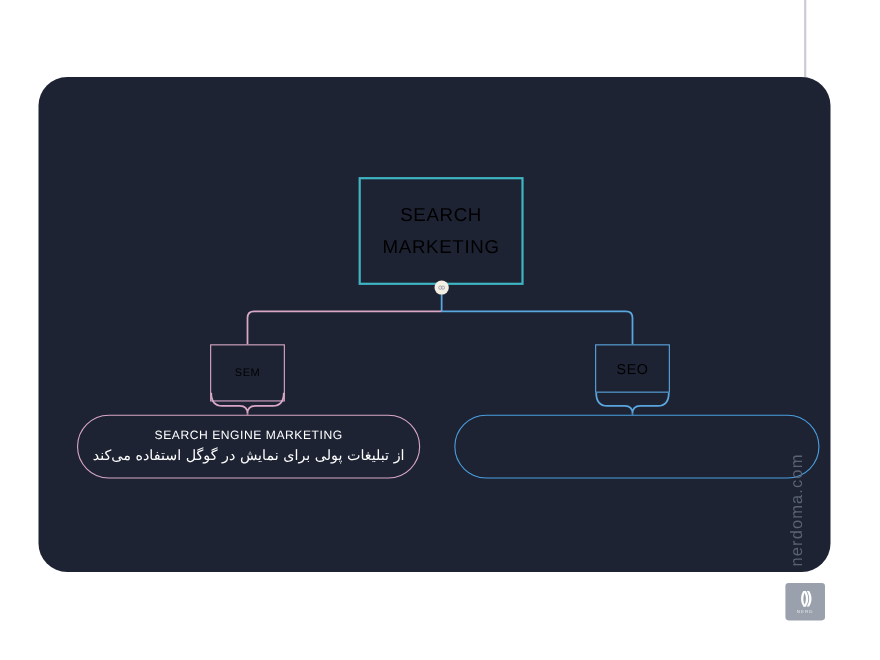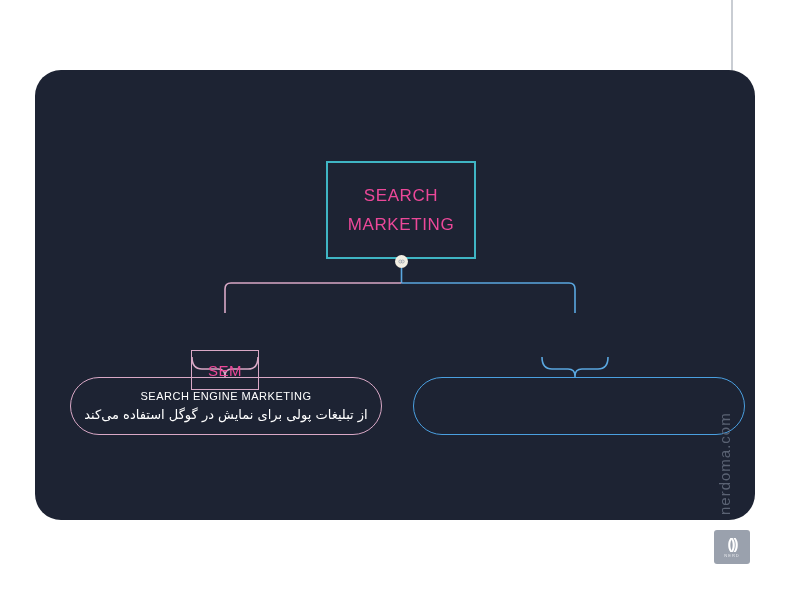--- a/index.html
+++ b/index.html
@@ -54,45 +54,44 @@
   }
 
   
   .node-box {
     position: absolute;
     box-sizing: border-box;
     display: flex;
     flex-direction: column;
     align-items: center;
     justify-content: center;
-    color: #ec4899;
+    color: #000000;
     background: transparent;
   }
 
   .root-box {
     left: 326px;
     top: 161px;
     width: 150px;
     height: 98px;
     border: 2px solid #3fb5c4;
     font-size: 17px;
     letter-spacing: 0.6px;
     line-height: 1.0;
   }
   .root-box .line { margin: 6px 0; }
 
   .sem-box {
     left: 191px;
     top: 313px;
     width: 68px;
-    height: 40px;
+    height: 52px;
     border: 1.6px solid #d9a8c6;
-    font-size: 15px;
+    font-size: 10px;
     letter-spacing: 0.5px;
-    margin-top: 37px;
   }
 
   .seo-box {
     left: 541px;
     top: 313px;
     width: 68px;
     height: 44px;
     border: 1.6px solid #5aa7e0;
     font-size: 13px;
     letter-spacing: 0.5px;
@@ -236,20 +235,23 @@
     <svg width="7" height="7" viewBox="0 0 7 7">
       <circle cx="2.3" cy="3.5" r="1.5" fill="none" stroke="#9aa1ad" stroke-width="0.8"></circle>
       <circle cx="4.7" cy="3.5" r="1.5" fill="none" stroke="#9aa1ad" stroke-width="0.8"></circle>
     </svg>
   </div>
 
   <div class="node-box sem-box">
     <span>SEM</span>
   </div>
 
+  <div class="node-box seo-box">
+    <span>SEO</span>
+  </div>
 
   <div class="pill sem-pill">
     <span class="pill-title">SEARCH ENGINE MARKETING</span>
     <span class="pill-sub">از تبلیغات پولی برای نمایش در گوگل استفاده می‌کند</span>
   </div>
 
   <div class="pill seo-pill">
   </div>
 
   <div class="watermark">nerdoma.com</div>

